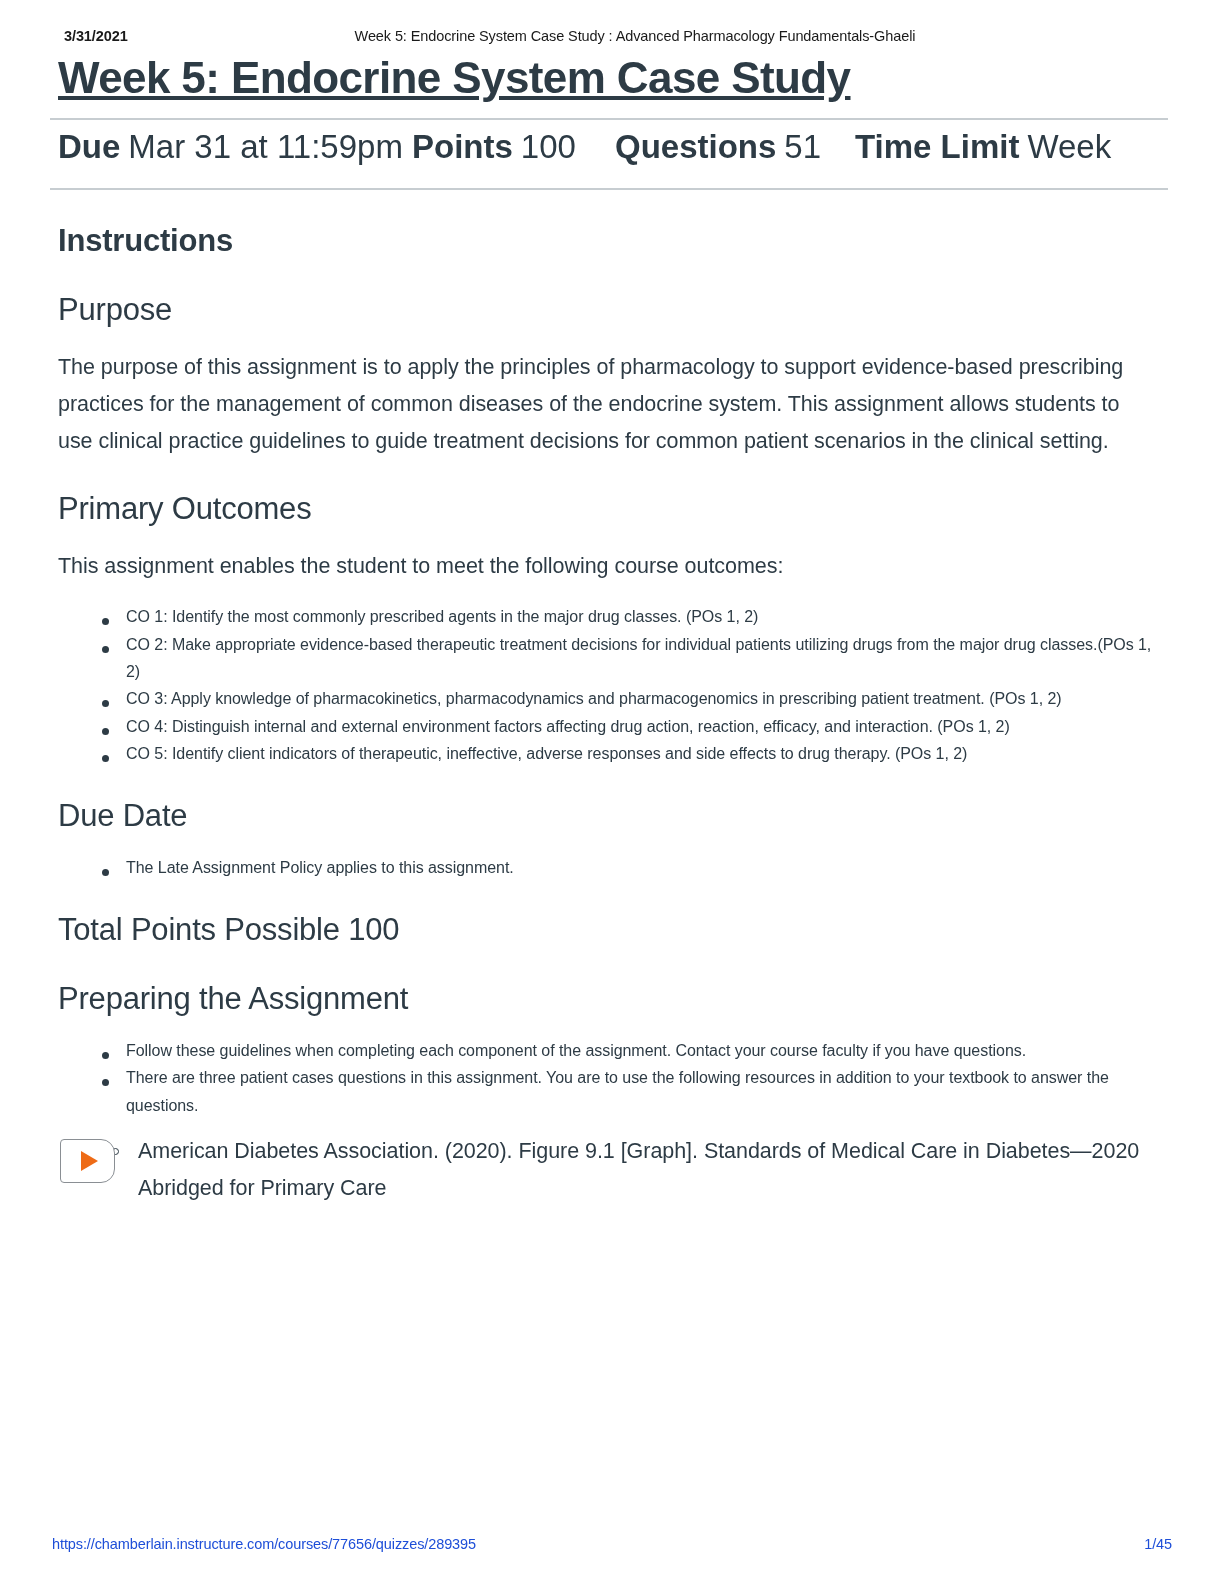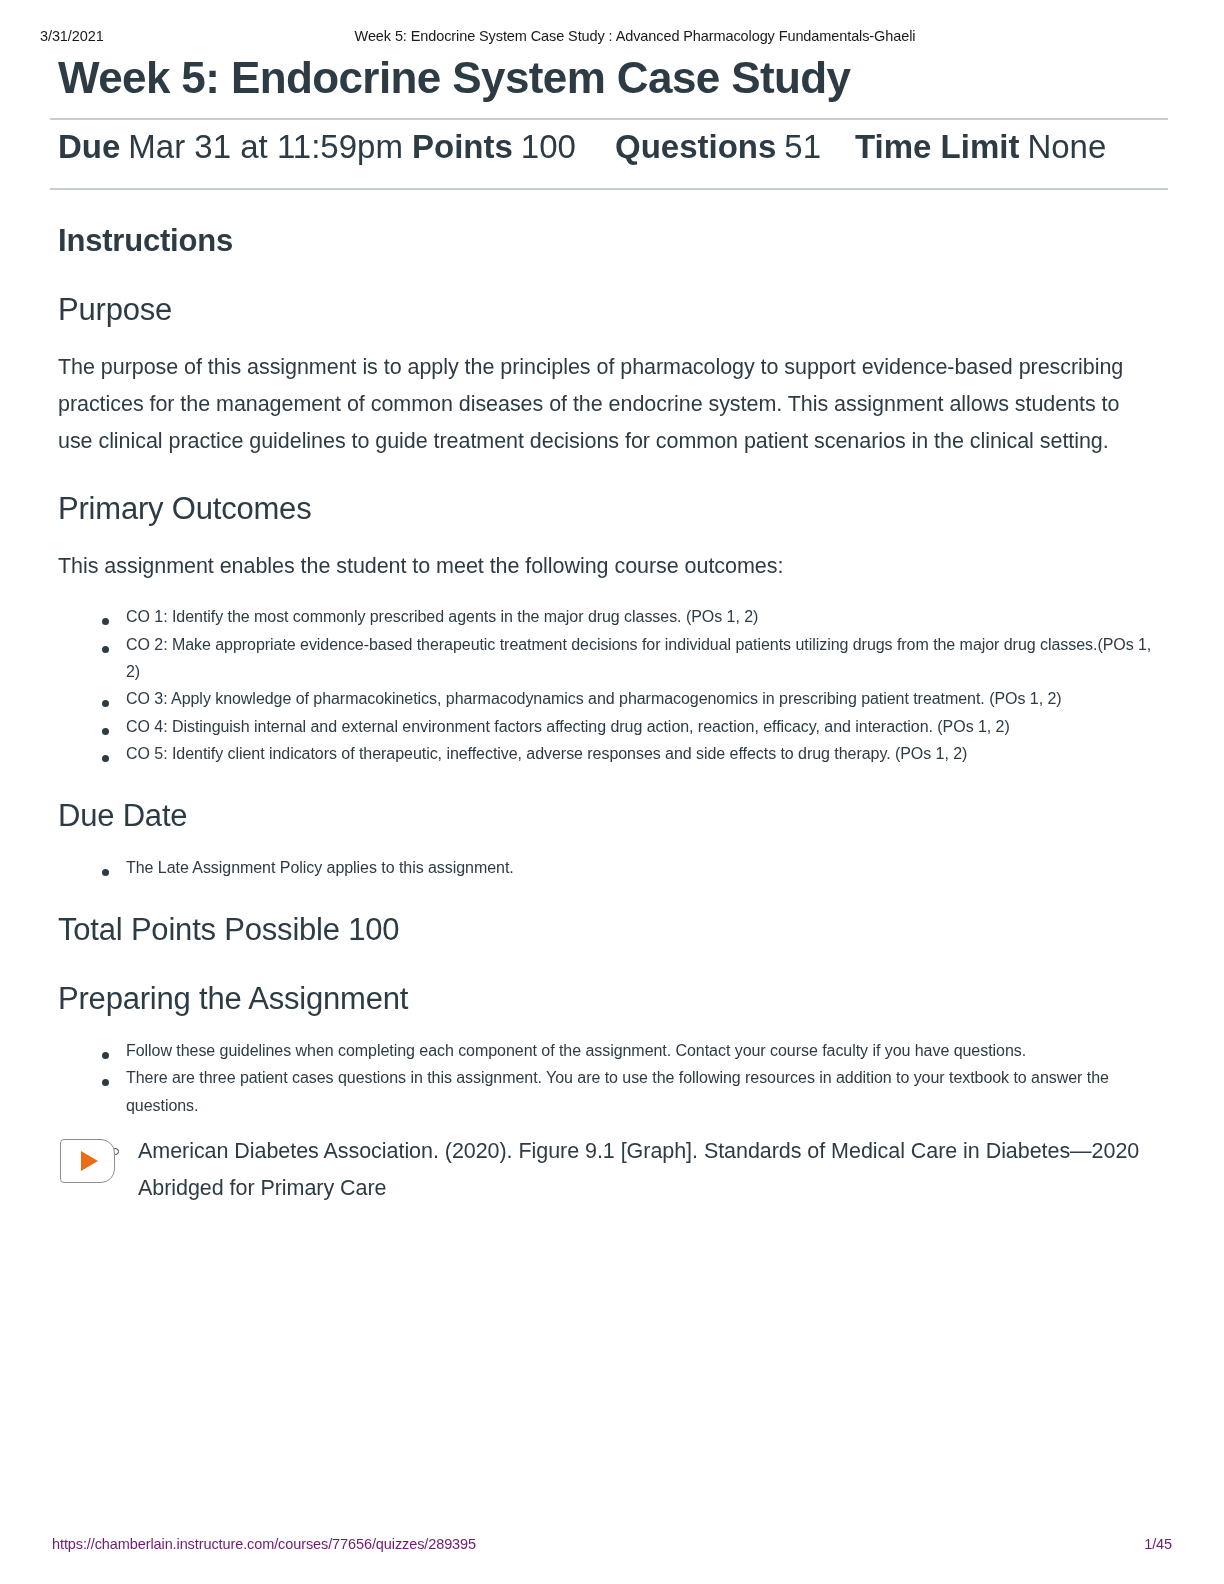--- a/index.html
+++ b/index.html
@@ -28,23 +28,24 @@
     top: 28px;
     left: 0;
     width: 1224px;
     height: 18px;
     font-size: 14.5px;
     color: #1a1a1a;
     letter-spacing: -0.1px;
   }
   .print-header .ph-date {
     position: absolute;
-    left: 40px;
+    left: 64px;
     top: 0;
     white-space: nowrap;
+    font-weight: bold;
   }
   .print-header .ph-title {
     position: absolute;
     left: 0;
     top: 0;
     width: 1224px;
     text-align: center;
     white-space: nowrap;
     margin-left: 23px;
   }
@@ -57,20 +58,21 @@
     width: 1118px;
   }
 
   h1.quiz-title {
     font-size: 44px;
     font-weight: bold;
     line-height: 1.18;
     margin: 0 0 0 8px;
     letter-spacing: -0.6px;
     color: #2d3b45;
+    text-decoration: underline;
   }
 
   hr.rule {
     border: 0;
     border-top: 2px solid #c7cdd1;
     margin: 14px 0 0 0;
     height: 0;
     width: 1118px;
   }
 
@@ -192,21 +194,21 @@
   }
 
   
   .print-footer {
     position: absolute;
     left: 0;
     bottom: 28px;
     width: 1224px;
     height: 20px;
     font-size: 14.5px;
-    color: #701a75;
+    color: #1d4ed8;
     letter-spacing: -0.1px;
   }
   .print-footer .pf-url {
     position: absolute;
     left: 52px;
     top: 0;
     white-space: nowrap;
   }
   .print-footer .pf-page {
     position: absolute;
@@ -235,21 +237,21 @@
       <span class="meta-item meta-due">
         <span class="m-label">Due</span><span class="m-value">Mar 31 at 11:59pm</span>
       </span>
       <span class="meta-item meta-points">
         <span class="m-label">Points</span><span class="m-value">100</span>
       </span>
       <span class="meta-item meta-questions">
         <span class="m-label">Questions</span><span class="m-value">51</span>
       </span>
       <span class="meta-item meta-timelimit">
-        <span class="m-label">Time Limit</span><span class="m-value">None</span>
+        <span class="m-label">Time Limit</span><span class="m-value">Week</span>
       </span>
     </div>
 
     <hr class="rule">
 
     <h2 class="section-head">Instructions</h2>
 
     <h3 class="sub-head">Purpose</h3>
     <p class="body-text">The purpose of this assignment is to apply the principles of pharmacology to support evidence-based prescribing practices for the management of common diseases of the endocrine system. This assignment allows students to use clinical practice guidelines to guide treatment decisions for common patient scenarios in the clinical setting.</p>
 

